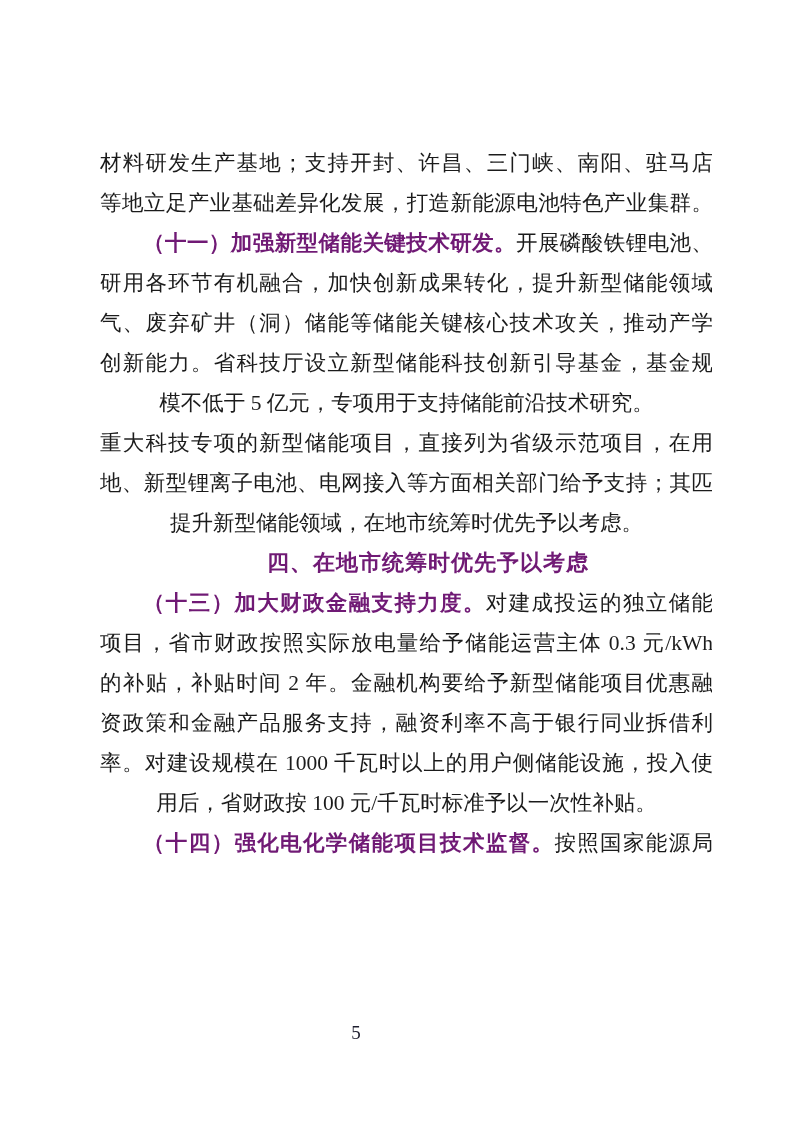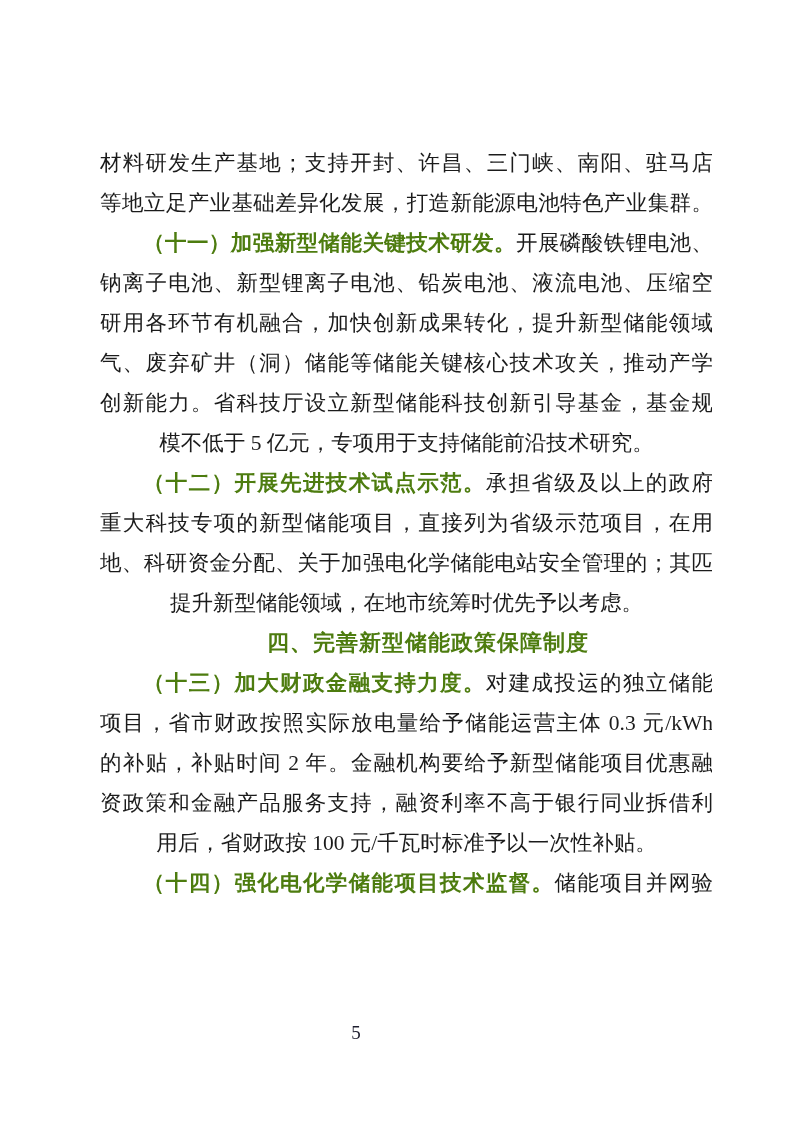--- a/index.html
+++ b/index.html
@@ -35,21 +35,21 @@
   }
   .line.indent {
     text-indent: 43px;
   }
   .seg {
     font-weight: normal;
   }
   .seg-bold {
     font-family: "Liberation Sans", "DejaVu Sans", sans-serif;
     font-weight: 700;
-    color: #4d7c0f;
+    color: #701a75;
   }
   .line.heading .seg-bold {
     font-size: 22px;
     letter-spacing: 1px;
   }
   .page-number {
     position: absolute;
     left: 0;
     top: 1022px;
     width: 100%;
@@ -60,31 +60,30 @@
   }
 </style>
 </head>
 <body>
 
 <div class="page">
   <div class="content" id="doc-lines">
       <div class="line justify"><span class="seg">材料研发生产基地；支持开封、许昌、三门峡、南阳、驻马店</span></div>
       <div class="line justify"><span class="seg">等地立足产业基础差异化发展，打造新能源电池特色产业集群。</span></div>
       <div class="line justify indent"><span class="seg seg-bold">（十一）加强新型储能关键技术研发。</span><span class="seg">开展磷酸铁锂电池、</span></div>
-      <div class="line justify"><span class="seg">钠离子电池、新型锂离子电池、铅炭电池、液流电池、压缩空</span></div>
       <div class="line justify"><span class="seg">研用各环节有机融合，加快创新成果转化，提升新型储能领域</span></div>
       <div class="line justify"><span class="seg">气、废弃矿井（洞）储能等储能关键核心技术攻关，推动产学</span></div>
       <div class="line justify"><span class="seg">创新能力。省科技厅设立新型储能科技创新引导基金，基金规</span></div>
       <div class="line"><span class="seg">模不低于 5 亿元，专项用于支持储能前沿技术研究。</span></div>
-      <div class="line justify indent"><span class="seg seg-bold">（十二）开展先进技术试点示范。</span><span class="seg">承担省级及以上的政府</span></div>
       <div class="line justify"><span class="seg">重大科技专项的新型储能项目，直接列为省级示范项目，在用</span></div>
-      <div class="line justify"><span class="seg">地、科研资金分配、关于加强电化学储能电站安全管理的；其匹</span></div>
+      <div class="line justify"><span class="seg">地、新型锂离子电池、电网接入等方面相关部门给予支持；其匹</span></div>
       <div class="line"><span class="seg">提升新型储能领域，在地市统筹时优先予以考虑。</span></div>
-      <div class="line indent heading"><span class="seg seg-bold">四、完善新型储能政策保障制度</span></div>
+      <div class="line indent heading"><span class="seg seg-bold">四、在地市统筹时优先予以考虑</span></div>
       <div class="line justify indent"><span class="seg seg-bold">（十三）加大财政金融支持力度。</span><span class="seg">对建成投运的独立储能</span></div>
       <div class="line justify"><span class="seg">项目，省市财政按照实际放电量给予储能运营主体 0.3 元/kWh</span></div>
       <div class="line justify"><span class="seg">的补贴，补贴时间 2 年。金融机构要给予新型储能项目优惠融</span></div>
       <div class="line justify"><span class="seg">资政策和金融产品服务支持，融资利率不高于银行同业拆借利</span></div>
+      <div class="line justify"><span class="seg">率。对建设规模在 1000 千瓦时以上的用户侧储能设施，投入使</span></div>
       <div class="line"><span class="seg">用后，省财政按 100 元/千瓦时标准予以一次性补贴。</span></div>
-      <div class="line justify indent"><span class="seg seg-bold">（十四）强化电化学储能项目技术监督。</span><span class="seg">储能项目并网验</span></div>
+      <div class="line justify indent"><span class="seg seg-bold">（十四）强化电化学储能项目技术监督。</span><span class="seg">按照国家能源局</span></div>
     </div>
   <div class="page-number">5</div>
 </div>
 
 </body></html>

